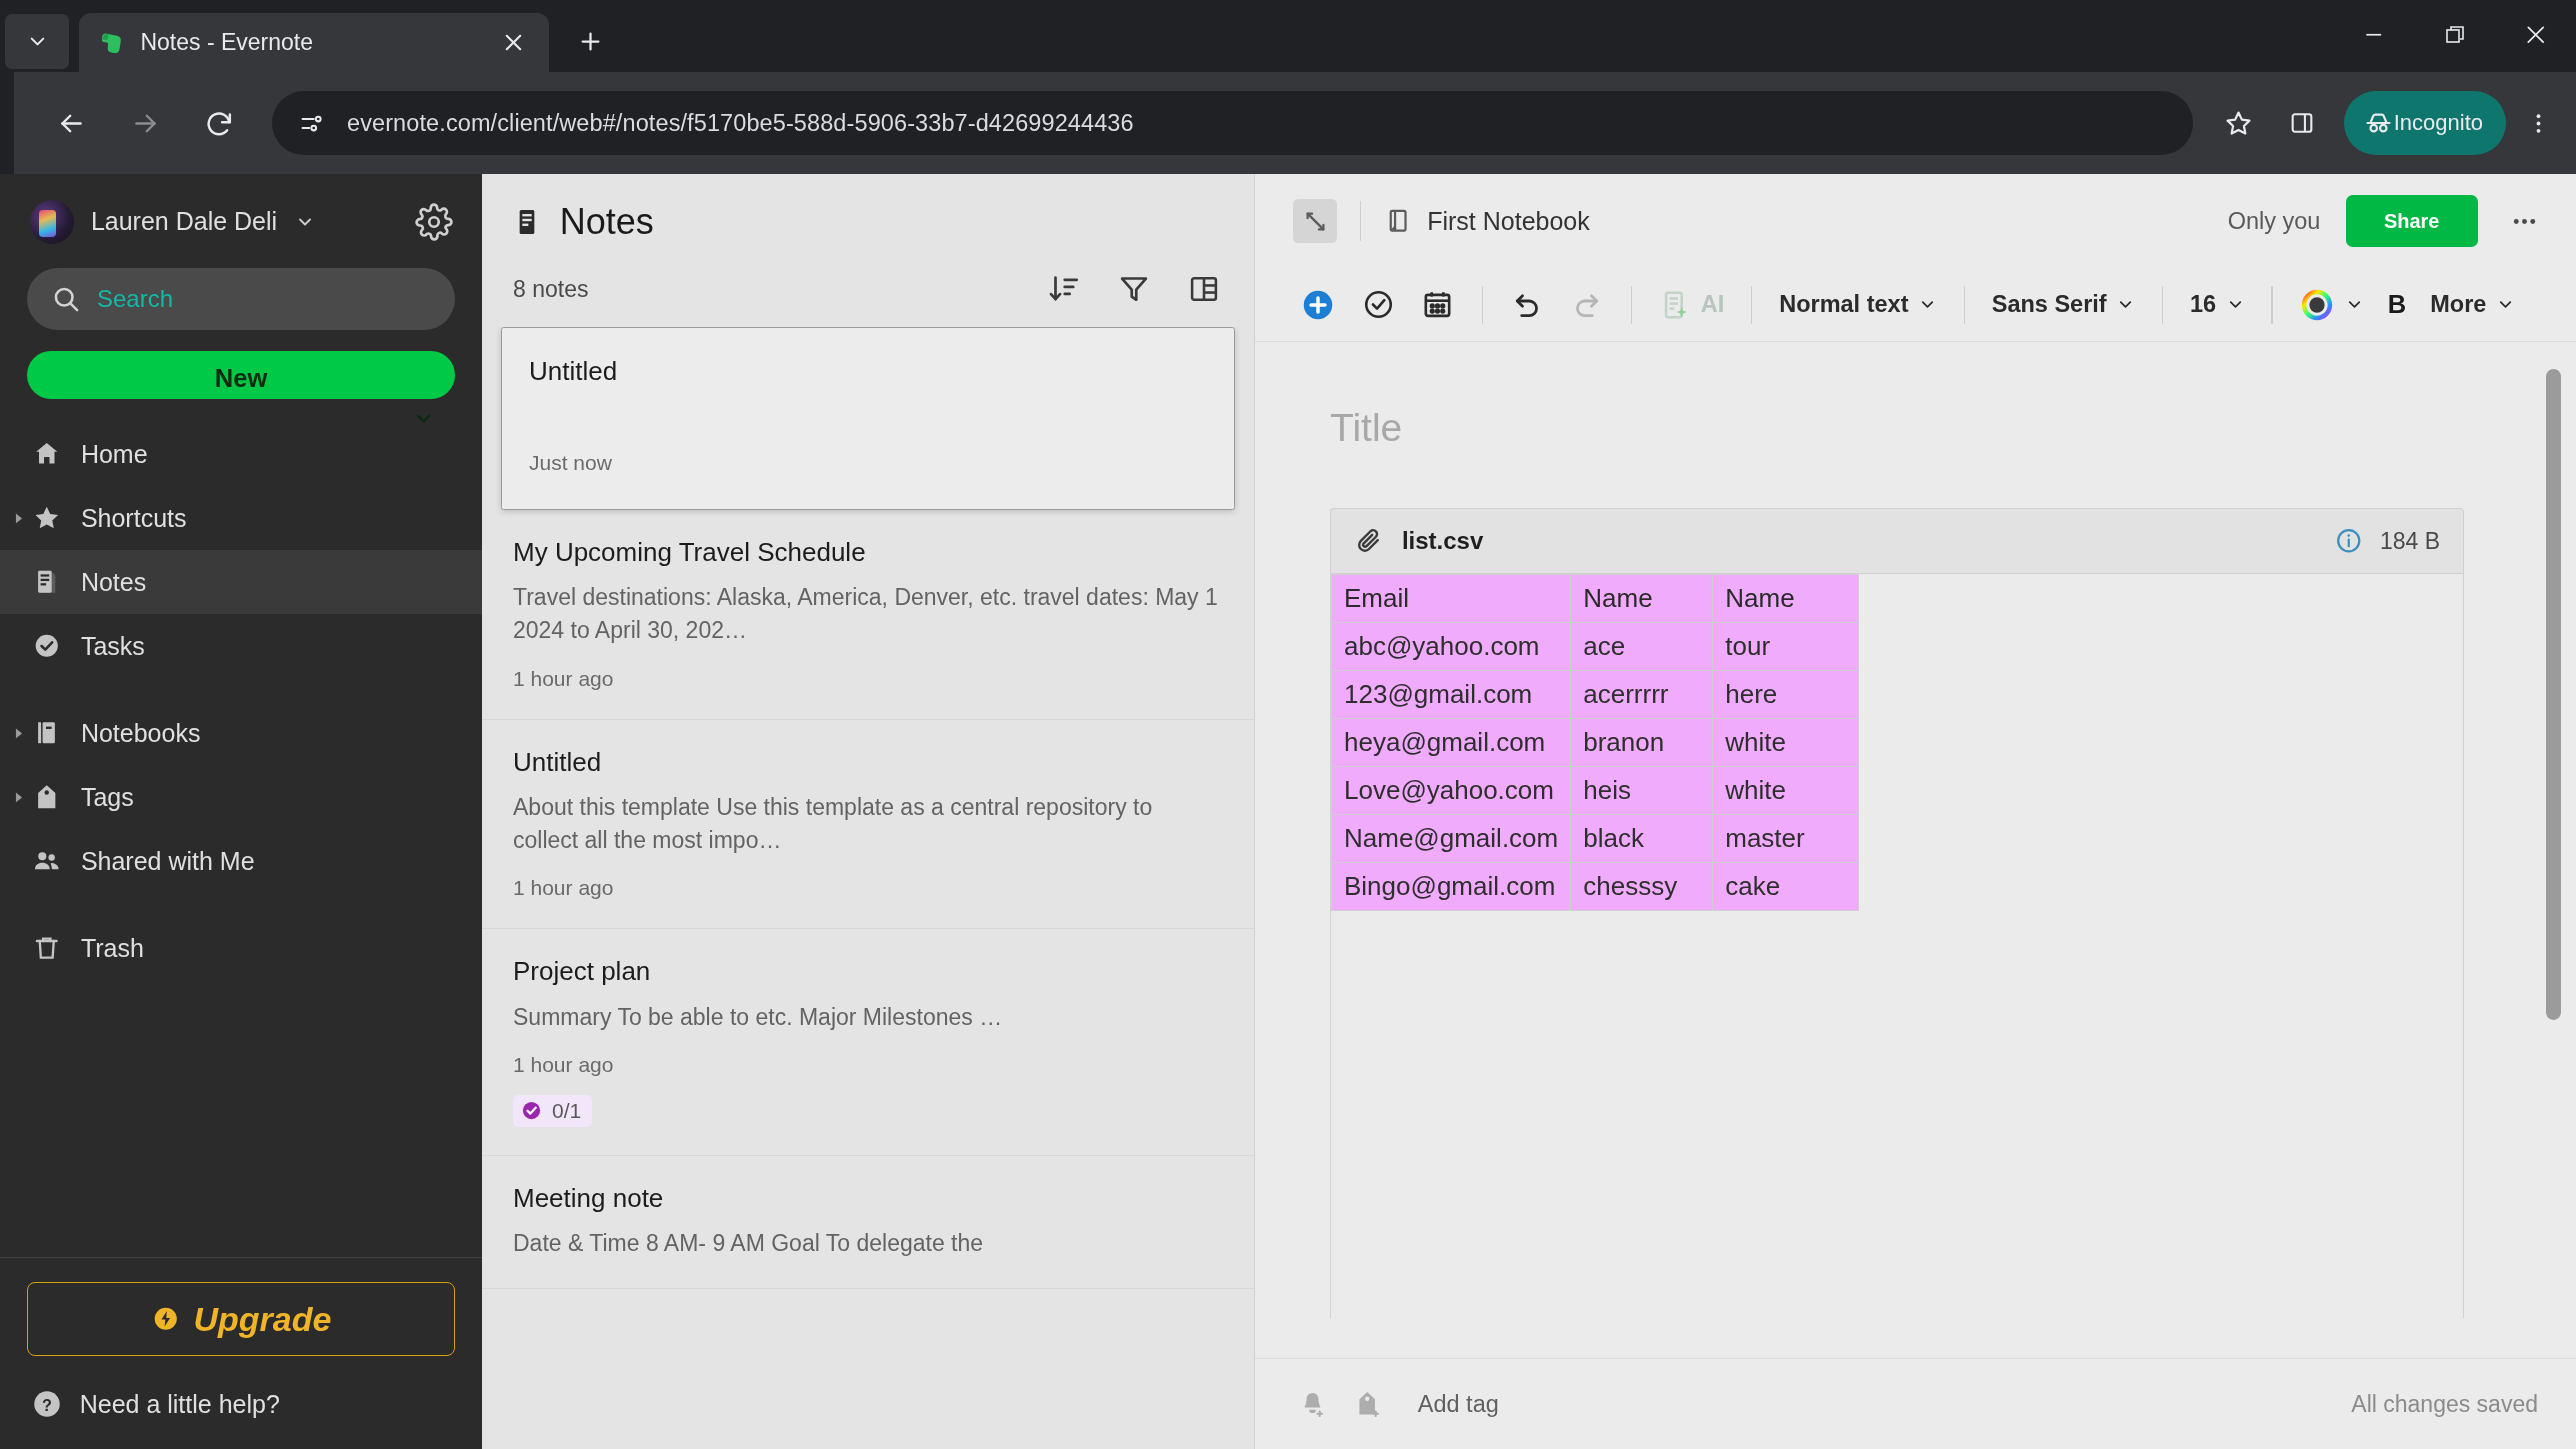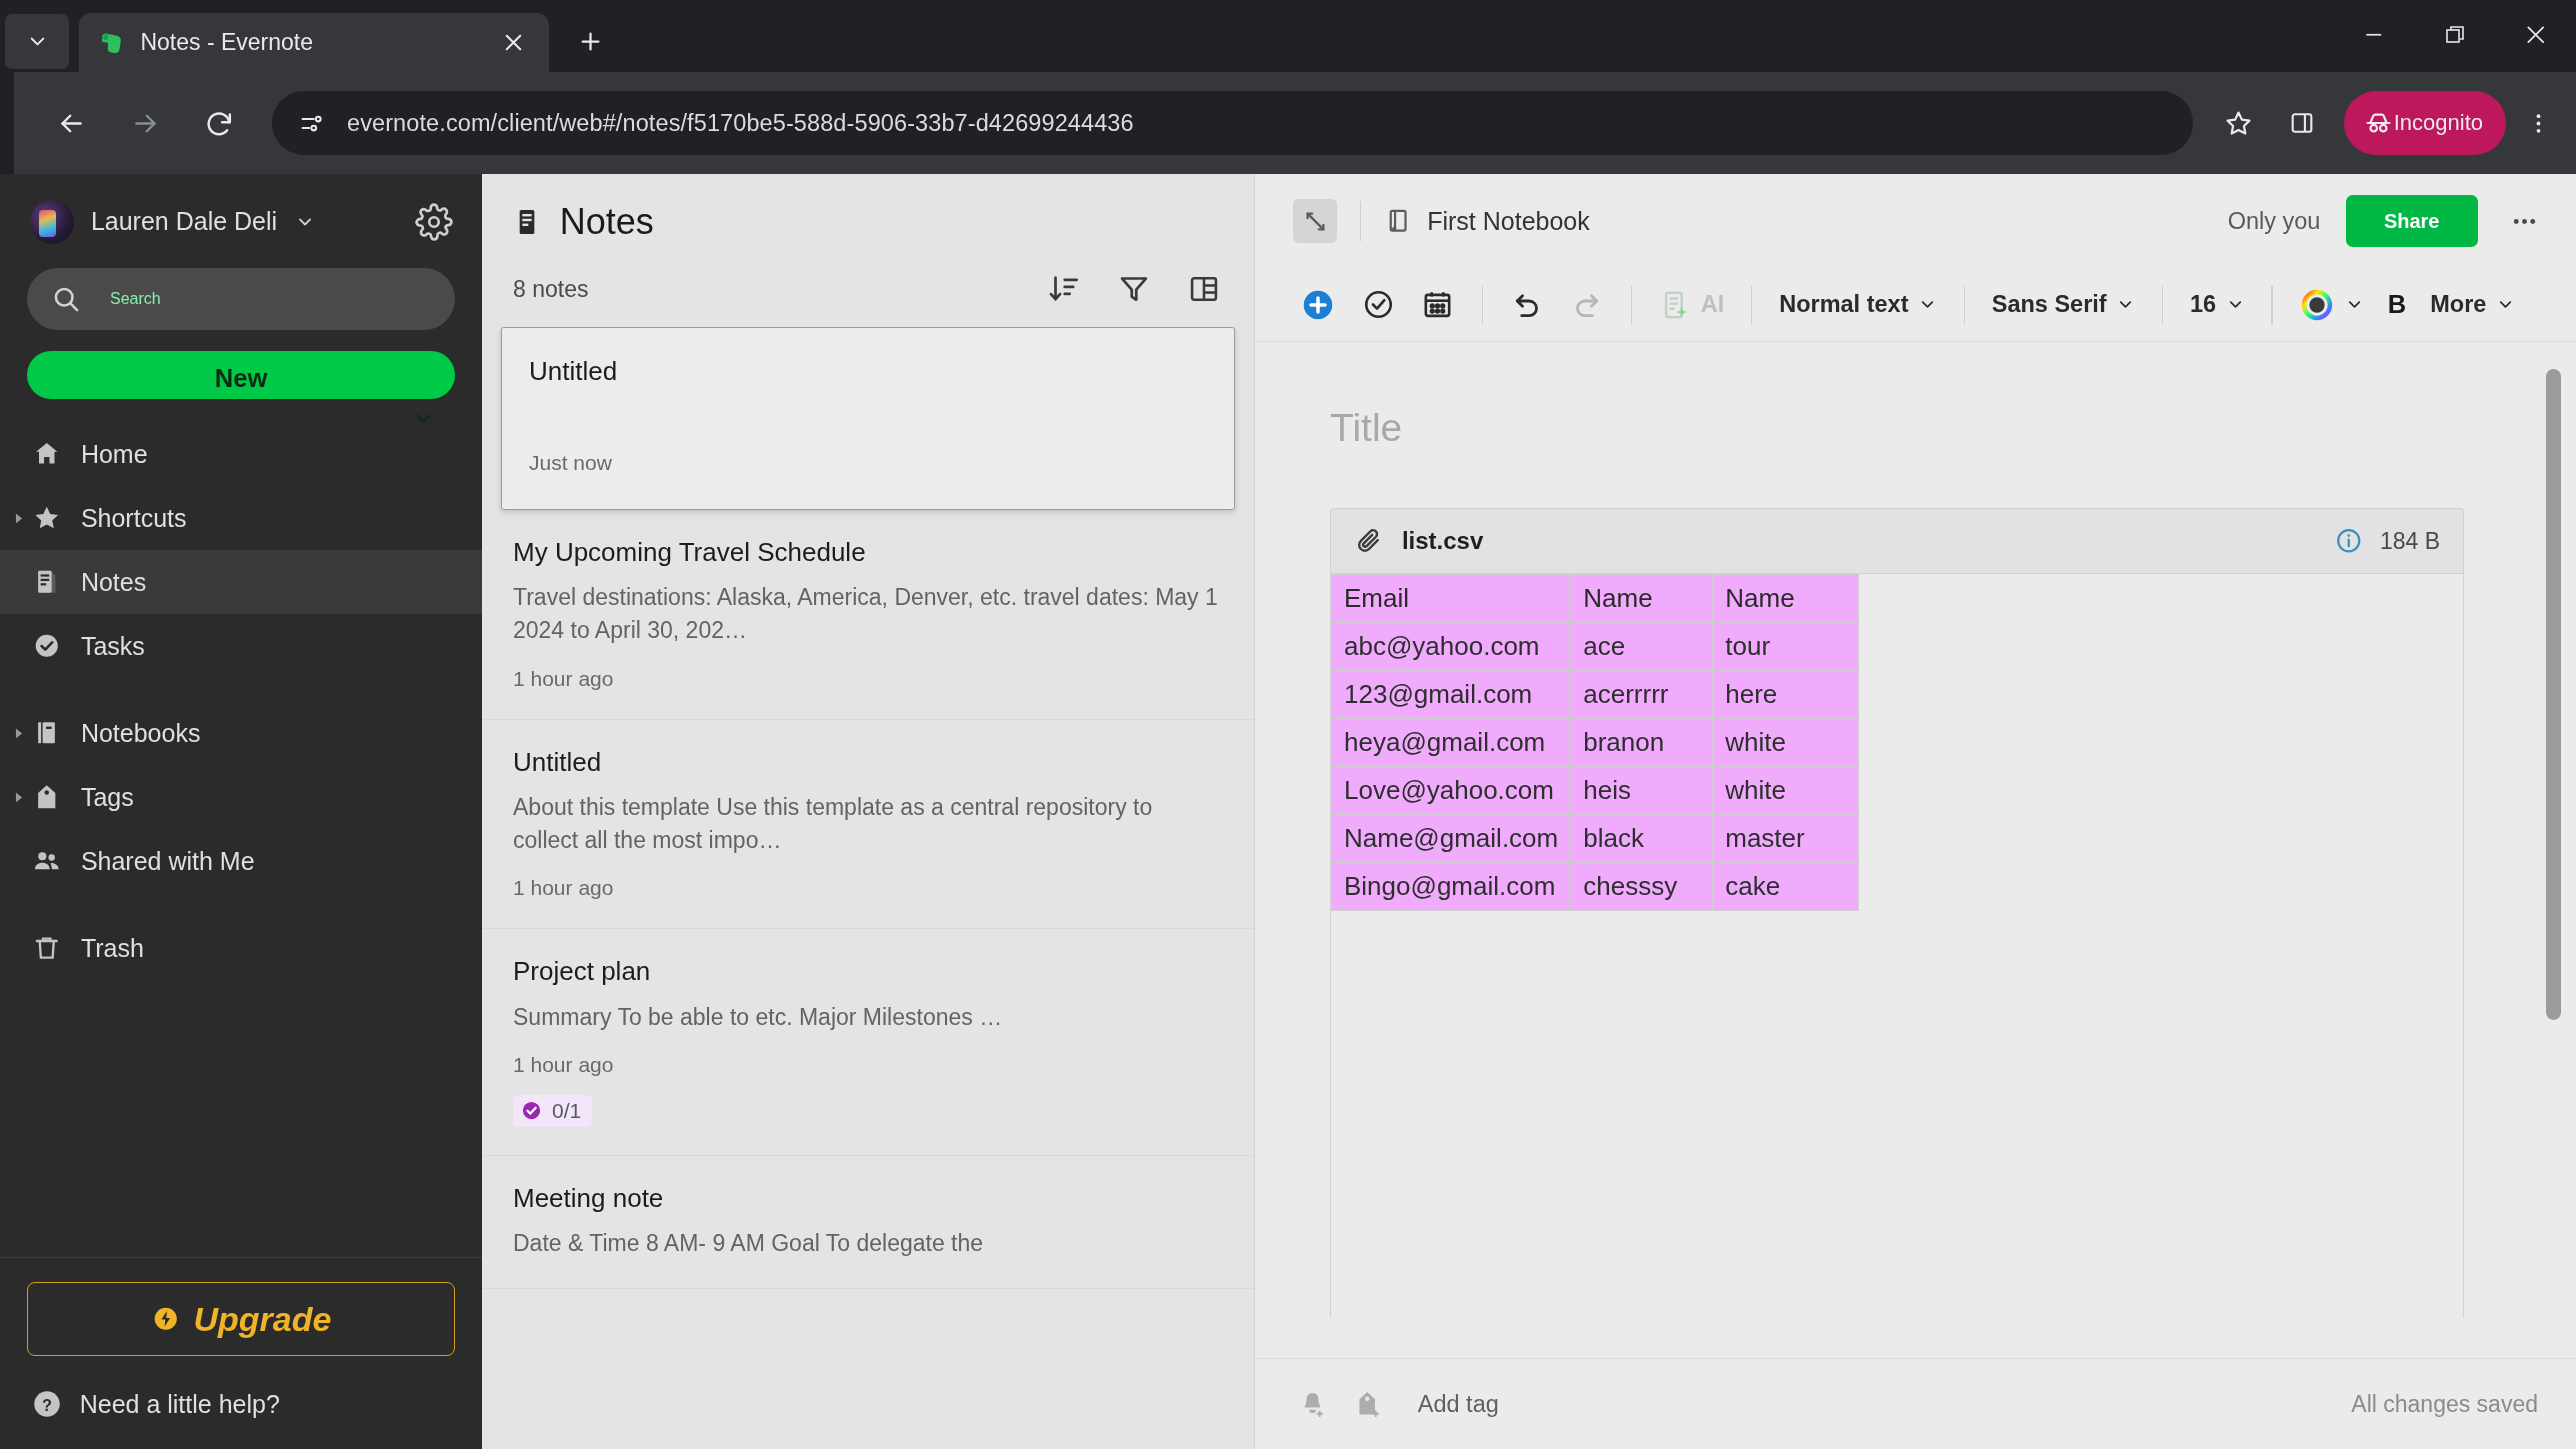--- a/index.html
+++ b/index.html
@@ -56,21 +56,21 @@
     border-radius: 32px; display: flex; align-items: center; padding: 0 19px; gap: 16px;
     min-width: 0;
   }
   .omni-icon { width: 40px; height: 40px; display: flex; align-items: center; justify-content: center; flex: none; }
   .omni-url {
     color: #dadce0; font-size: 23.5px; white-space: nowrap; overflow: hidden;
     text-overflow: ellipsis; flex: 1; letter-spacing: 0.1px;
   }
   .tbbtn { width: 64px; height: 64px; display: flex; align-items: center; justify-content: center; border-radius: 50%; flex: none; }
   .incognito-pill {
-    height: 64px; border-radius: 32px; background: #be185d; display: flex;
+    height: 64px; border-radius: 32px; background: #0f766e; display: flex;
     align-items: center; padding: 0 23px 0 19px; margin-left: 9.4px; flex: none;
   }
   .incognito-label { color: #e8eaed; font-size: 22px; white-space: nowrap; }
 
   
   .evernote { position: absolute; left: 0; top: 174px; width: 2576px; height: 1275px; background: #ebebeb; display: flex; }
 
   
   .sidebar {
     width: 482px; flex: none; background: #2b2b2b; display: flex;
@@ -86,21 +86,21 @@
     content:""; position:absolute; left:9.4px; top:10.7px; width:17.4px; height:27px;
     background: linear-gradient(160deg,#ff4d7a 0%,#ffd24d 35%,#35d0ff 70%,#8a5cff 100%);
     border-radius: 4px; opacity:.85;
   }
   .sb-username { color: #e0e0e0; font-size: 25px; white-space: nowrap; }
   .sb-gear { margin-left: auto; width: 42px; height: 42px; display:flex; align-items:center; justify-content:center; }
   .search-box {
     margin: 17.4px 27px 0 27px; height: 62px; background: #4a4a4a; border-radius: 31px;
     display: flex; align-items: center; gap: 16px; padding: 0 23px;
   }
-  .search-ph { color: #86efac; font-size: 16px; margin-left: 13px; }
+  .search-ph { color: #14b8a6; font-size: 24px; }
   .new-btn {
     margin: 21.5px 27px 0 27px; height: 48px; background: #00c947; border-radius: 32px;
     display: flex; align-items: center; padding: 0 20px; gap: 13.4px; position: relative; flex-direction: column;
   }
   .new-label { color: #0d2a12; font-size: 25.5px; font-weight: 700; }
   .new-caret { margin-left: auto; }
   .nav { margin-top: 23px; }
   .nav-item {
     display: flex; align-items: center; height: 64px; padding-left: 29.5px; gap: 17.4px;
     color: #e0e0e0; font-size: 25px; position: relative;

